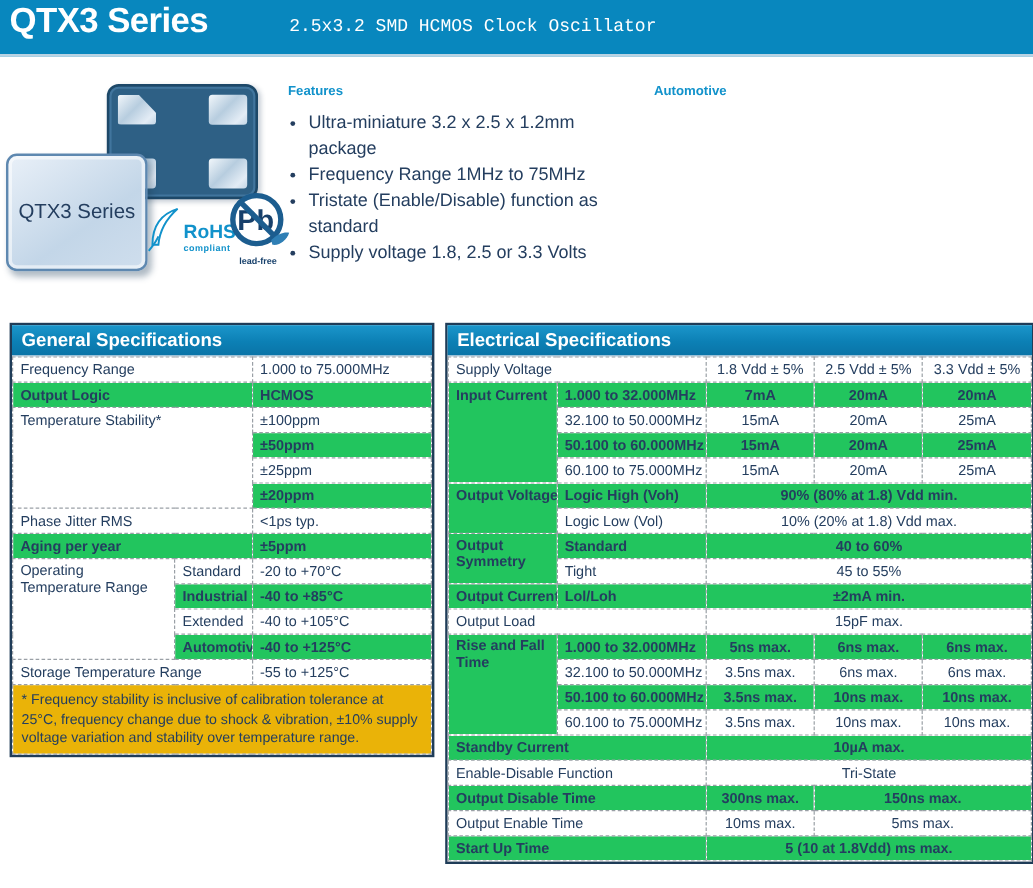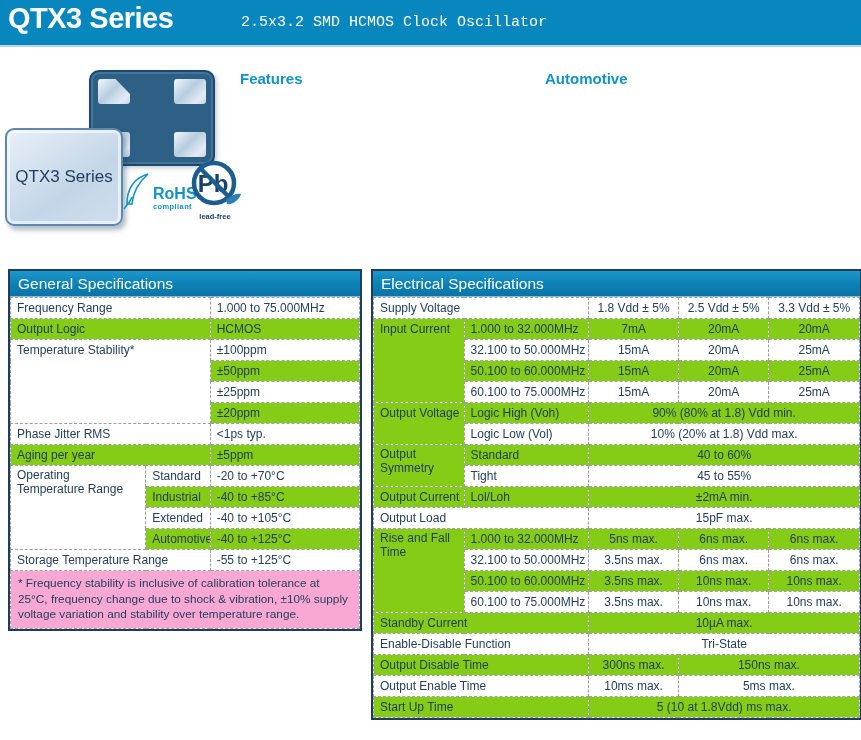--- a/index.html
+++ b/index.html
@@ -33,44 +33,44 @@
     display:flex;align-items:center;justify-content:center;}
   .chip-front-label{font-size:17px;color:#243e5f;}
   .rohs{position:absolute;left:118px;top:114px;display:flex;align-items:flex-end;}
   .rohs-texts{margin-left:2px;margin-top:8px;line-height:1;}
   .rohs-main{display:block;color:#1192cb;font-weight:bold;font-size:16px;}
   .rohs-sub{display:block;color:#1192cb;font-weight:bold;font-size:7.5px;letter-spacing:.4px;margin-top:1px;}
   .pb{position:absolute;left:183px;top:102px;width:54px;text-align:center;}
   .pb-sub{font-size:7.5px;font-weight:bold;color:#17406b;margin-top:-2px;}
 
   
-  .sec-heading{color:#1192cb;font-weight:bold;font-size:15px;margin:0 0 10px 0;}
+  .sec-heading{color:#1192cb;font-weight:bold;font-size:11px;margin:0 0 10px 0;}
   .features{position:absolute;left:240px;top:70px;width:296px;font-size:15px;}
   .features ul{margin:0;padding-left:17px;line-height:1.4;}
   .features li{margin-bottom:1px;}
   .description{position:absolute;left:545px;top:70px;width:312px;font-size:15px;}
   .description p{margin:0;line-height:1.4;}
 
   
   .spec-table{position:absolute;border:2px solid #1f3c58;background:#fff;}
   #general{left:8px;top:269px;width:350px;}
   #electrical{left:371px;top:269px;width:487px;}
   .tbl-title{height:25px;line-height:25px;padding-left:8px;
     background:linear-gradient(180deg,#1b96cb 0%,#0c80b5 55%,#0a74a7 100%);
-    color:#fff;font-weight:normal;font-size:15.5px;border-bottom:1px solid #8fb9d2;}
+    color:#fff;font-weight:bold;font-size:15.5px;border-bottom:1px solid #8fb9d2;}
   table{border-collapse:collapse;table-layout:fixed;width:100%;
     font-size:12px;color:#243e5f;}
   td{border:1px dashed #9aa0a6;padding:0 6px;height:21px;overflow:hidden;
     white-space:nowrap;box-sizing:border-box;}
   td.wrap{white-space:normal;line-height:1.15;}
-  tr.alt>td{background:#84cc16;}
+  tr.alt>td{background:#22c55e;font-weight:bold;}
   td.top{vertical-align:top;padding-top:3px;}
   td.sub{}
   td.val{text-align:center;}
-  tr.footnote>td{background:#f9a8d4;font-size:11.8px;line-height:1.32;
+  tr.footnote>td{background:#eab308;font-size:11.8px;line-height:1.32;
     padding:5px 7px;height:auto;white-space:normal;}
 </style>
 </head>
 <body>
 
 <header class="banner">
   <div class="banner-title">QTX3 Series</div>
   <div class="banner-subtitle">2.5x3.2 SMD HCMOS Clock Oscillator</div>
 </header>
 
@@ -100,20 +100,26 @@
       <text x="25" y="32" text-anchor="middle" font-family="Liberation Sans, sans-serif" font-size="24" font-weight="bold" fill="#17406b">Pb</text>
       <line x1="11" y1="7" x2="42" y2="38" stroke="#1c5d8f" stroke-width="4.5"></line>
       <path d="M38 40 C44 34 50 33 53 34 C51 40 45 45 39 44 Z" fill="#2f7fb5"></path>
     </svg>
     <div class="pb-sub">lead-free</div>
   </div>
 </div>
 
 <section class="features">
   <h2 class="sec-heading">Features</h2>
+  <ul>
+    <li>Ultra-miniature 3.2 x 2.5 x 1.2mm package</li>
+    <li>Frequency Range 1MHz to 75MHz</li>
+    <li>Tristate (Enable/Disable) function as standard</li>
+    <li>Supply voltage 1.8, 2.5 or 3.3 Volts</li>
+  </ul>
 </section>
 
 <section class="description">
   <h2 class="sec-heading">Automotive</h2>
 </section>
 
 <div class="spec-table" id="general">
   <div class="tbl-title">General Specifications</div>
   <table>
     <colgroup>

